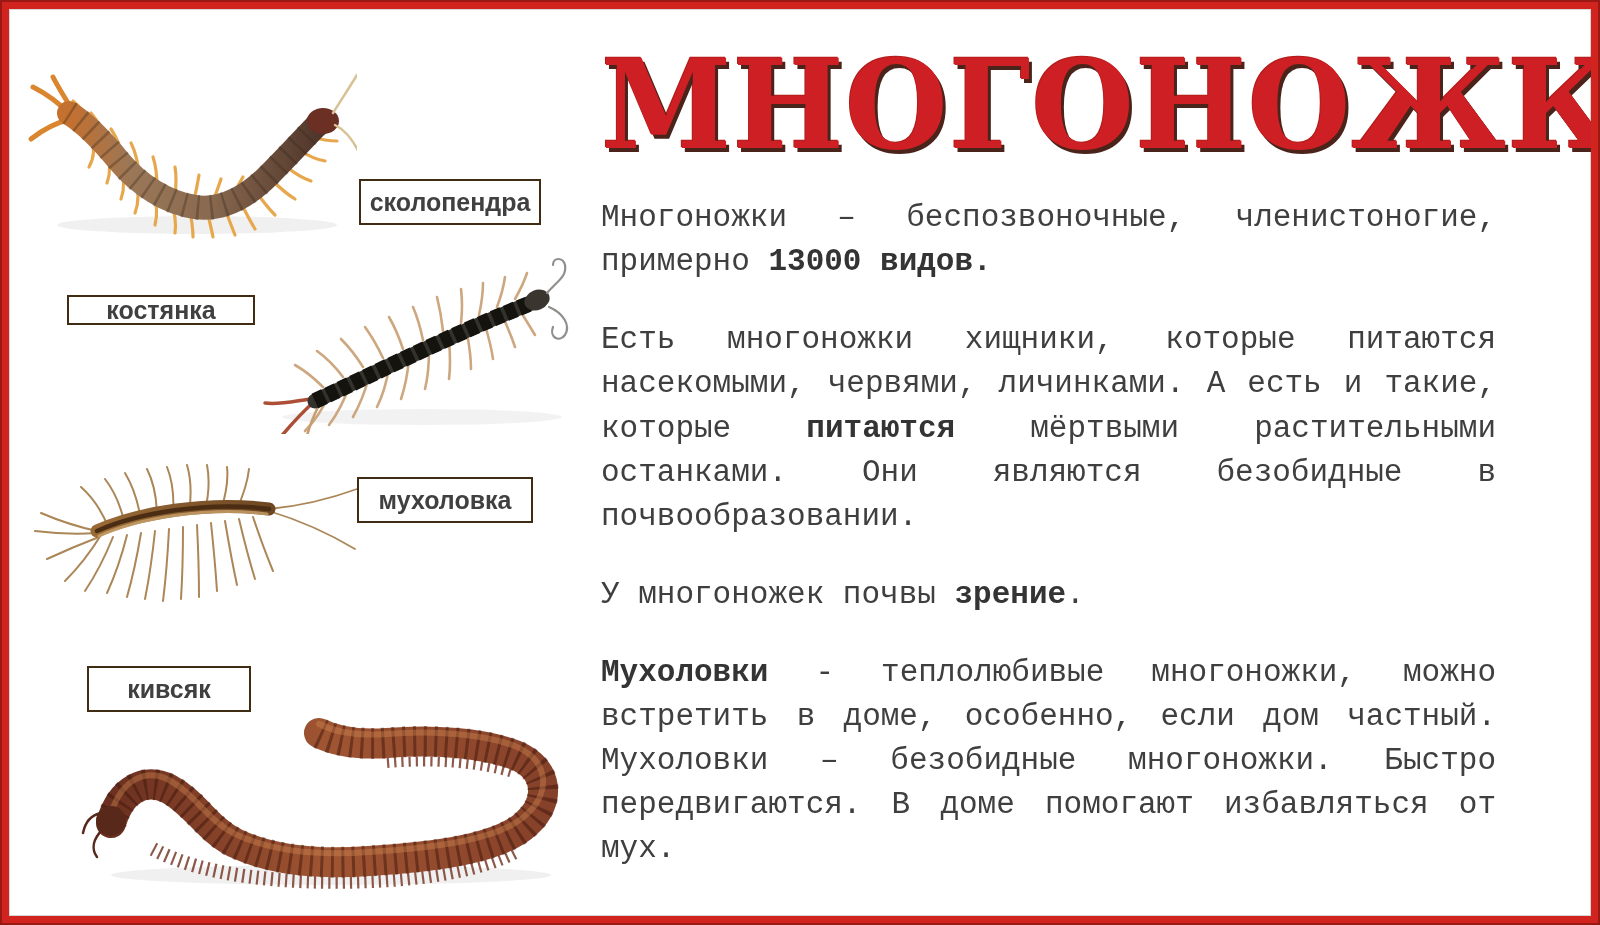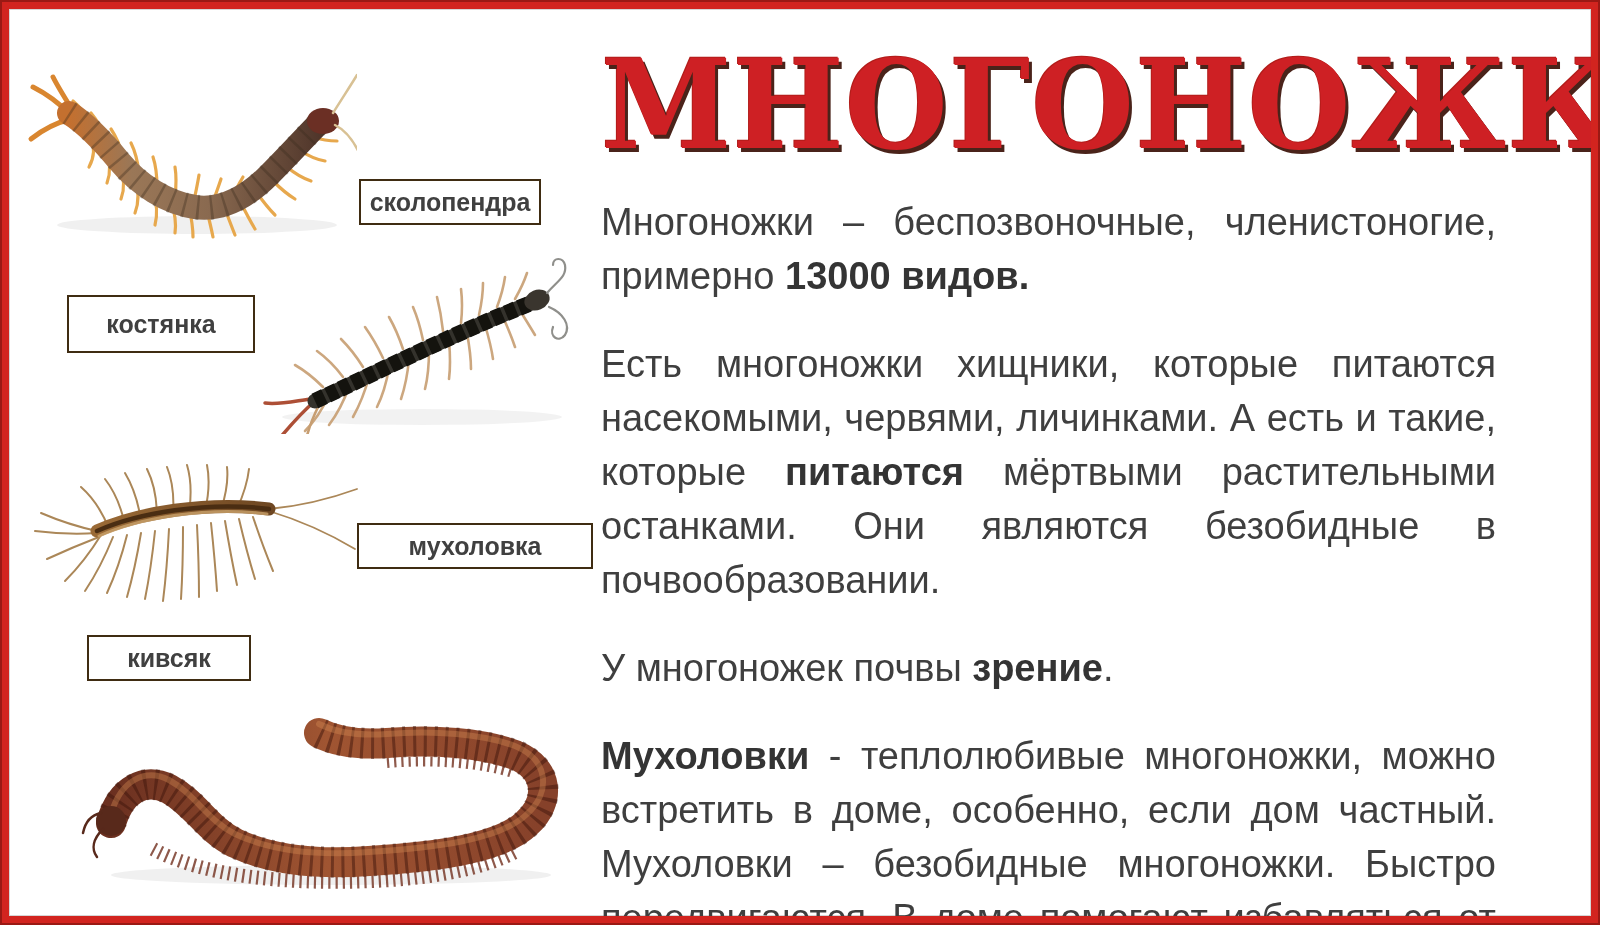--- a/index.html
+++ b/index.html
@@ -29,22 +29,22 @@
   }
   .poster-title{
     margin:0;font-family:"DejaVu Serif","Liberation Serif",serif;
     font-weight:bold;font-size:118px;line-height:1.08;
     color:#ce2024;letter-spacing:1px;white-space:nowrap;
     text-shadow:3px 4px 0 #4a231a, -1px -1px 0 #b21d1a;
     transform:scaleY(1.04);transform-origin:top left;
   }
   .paragraphs{margin-top:30px;}
   .paragraphs p{
-    margin:0 0 34px 0;font-size:38px;line-height:1.42;
-    color:#3f3f3f;text-align:justify;
+    margin:0 0 34px 0;font-size:31px;line-height:1.42;
+    color:#3f3f3f;text-align:justify;font-family:Liberation Mono, monospace;
   }
   .paragraphs p:last-child{margin-bottom:0;}
   .paragraphs .b{font-weight:bold;color:#343434;}
 </style>
 </head>
 <body>
 
 <div class="frame-outer">
 <div class="frame-inner">
 
@@ -208,27 +208,27 @@
       <g stroke="#58291b" stroke-width="2.5" fill="none" stroke-linecap="round">
         <path d="M20,120 C10,122 4,130 2,140"></path>
             <path d="M22,136 C12,146 10,156 16,164"></path>
       </g>
     </svg>
   </div>
 
   <div class="label-box" style="left:350px;top:170px;width:182px;height:46px;">
     <span>сколопендра</span>
   </div>
-  <div class="label-box" style="left:58px;top:286px;width:188px;height:58px;">
+  <div class="label-box" style="left:58px;top:286px;width:188px;height:30px;">
     <span>костянка</span>
   </div>
-  <div class="label-box" style="left:348px;top:514px;width:236px;height:46px;">
+  <div class="label-box" style="left:348px;top:468px;width:176px;height:46px;">
     <span>мухоловка</span>
   </div>
-  <div class="label-box" style="left:78px;top:626px;width:164px;height:46px;">
+  <div class="label-box" style="left:78px;top:657px;width:164px;height:46px;">
     <span>кивсяк</span>
   </div>
 
   <div class="right-col">
     <h1 class="poster-title">МНОГОНОЖКИ</h1>
     <div class="paragraphs">
       <p><span>Многоножки – беспозвоночные, членистоногие, примерно </span><span class="b">13000 видов.</span></p>
       <p><span>Есть многоножки хищники, которые питаются насекомыми, червями, личинками. А есть и такие, которые </span><span class="b">питаются</span><span> мёртвыми растительными останками.  Они являются безобидные в почвообразовании.</span></p>
       <p><span>У многоножек почвы </span><span class="b">зрение</span><span>.</span></p>
       <p><span class="b">Мухоловки</span><span> - теплолюбивые многоножки, можно встретить в доме, особенно, если дом частный. Мухоловки – безобидные многоножки. Быстро передвигаются. В доме помогают избавляться от мух.</span></p>

